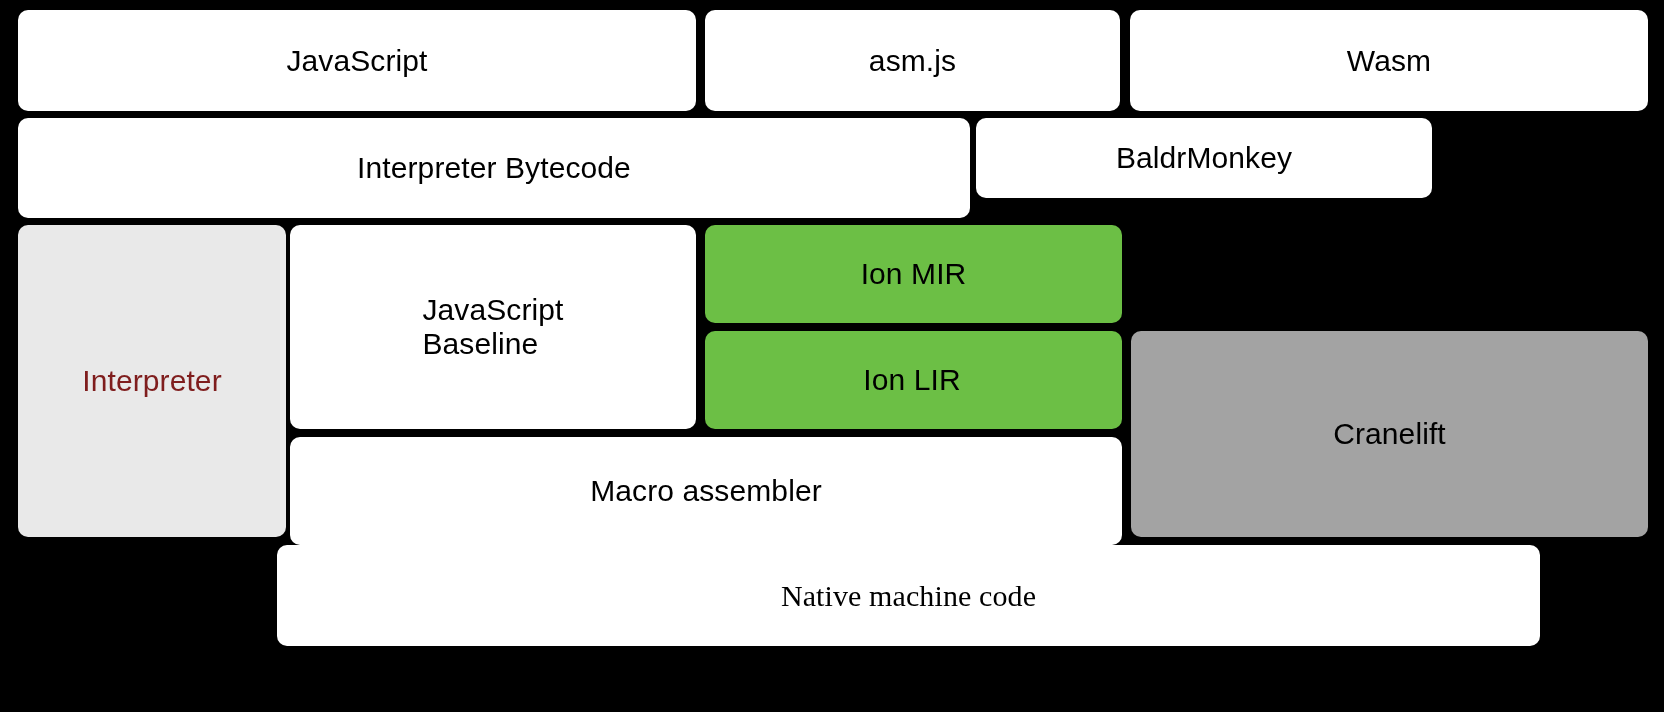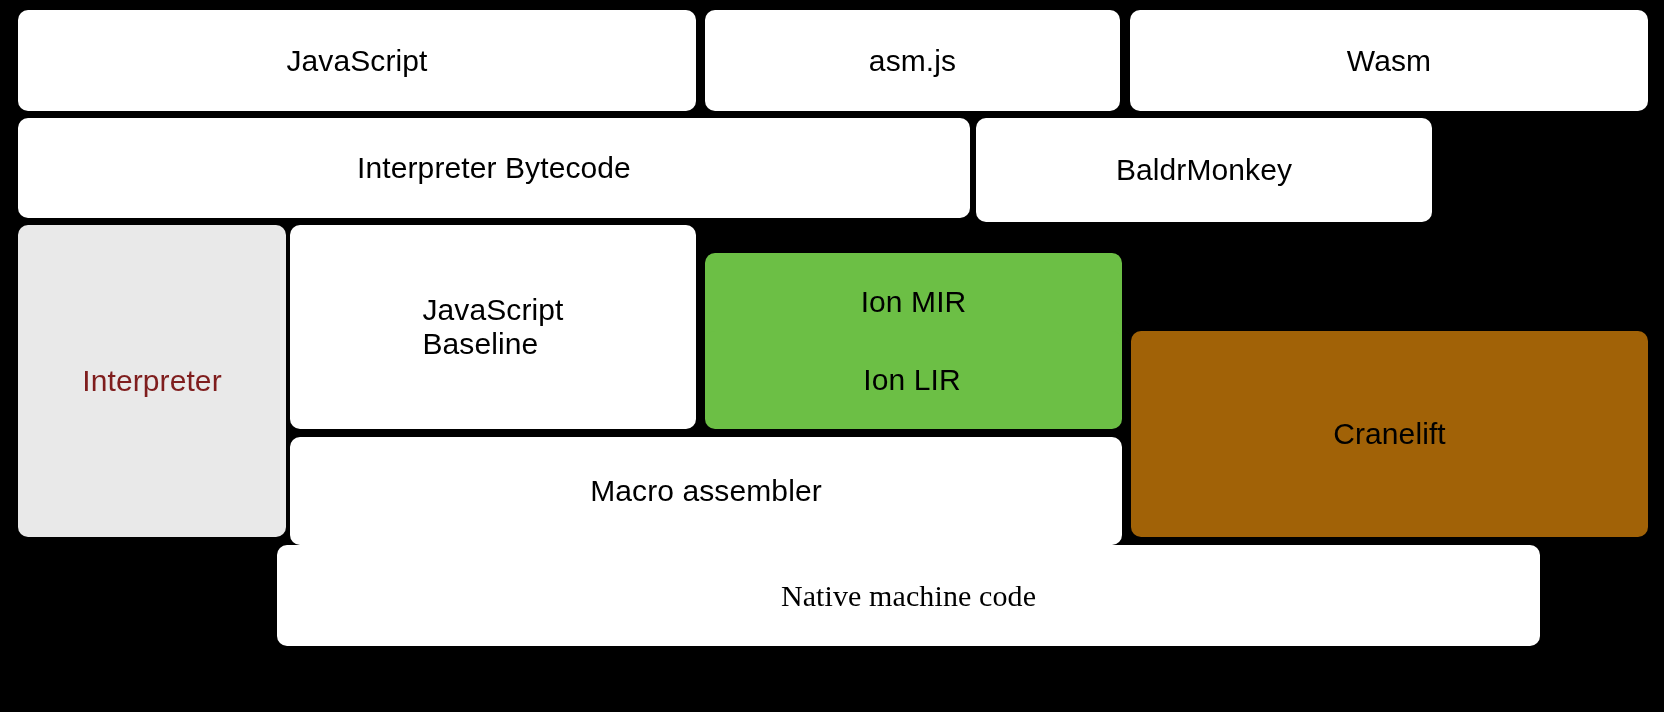--- a/index.html
+++ b/index.html
@@ -31,32 +31,32 @@
     font-size: 30px;
     line-height: 1.12;
     font-weight: 400;
     letter-spacing: 0.1px;
     white-space: pre-line;
     padding: 0 10px;
   }
   .fill-white { background: #ffffff; }
   .fill-gray  { background: #e9e9e9; }
   .fill-green { background: #6cbf45; }
-  .fill-pink  { background: #a16207; }
+  .fill-pink  { background: #a3a3a3; }
 </style>
 </head>
 <body>
 
 <div id="stack-diagram" style="background: rgb(0, 0, 0);">
     <div class="node fill-white" style="left: 18px; top: 10px; width: 678px; height: 101px; color: rgb(0, 0, 0);">JavaScript</div>
     <div class="node fill-white" style="left: 705px; top: 10px; width: 415px; height: 101px; color: rgb(0, 0, 0);">asm.js</div>
     <div class="node fill-white" style="left: 1130px; top: 10px; width: 518px; height: 101px; color: rgb(0, 0, 0);">Wasm</div>
     <div class="node fill-white" style="left: 18px; top: 118px; width: 952px; height: 100px; color: rgb(0, 0, 0);">Interpreter Bytecode</div>
-    <div class="node fill-white" style="left: 976px; top: 118px; width: 456px; height: 104px; color: rgb(0, 0, 0);">BaldrMonkey</div>
+    <div class="node fill-white" style="left: 976px; top: 118px; width: 456px; height: 80px; color: rgb(0, 0, 0);">BaldrMonkey</div>
     <div class="node fill-gray" style="left: 18px; top: 225px; width: 268px; height: 312px; color: #7f1d1d;">Interpreter</div>
     <div class="node fill-white" style="left: 290px; top: 225px; width: 406px; height: 204px; color: rgb(0, 0, 0);">JavaScript
 Baseline</div>
-    <div class="node fill-green" style="left: 705px; top: 225px; width: 417px; height: 98px; color: rgb(0, 0, 0); margin-top: 28px;">Ion MIR</div>
+    <div class="node fill-green" style="left: 705px; top: 225px; width: 417px; height: 98px; color: rgb(0, 0, 0);">Ion MIR</div>
     <div class="node fill-green" style="left: 705px; top: 331px; width: 417px; height: 98px; color: rgb(0, 0, 0); padding-left: 7px;">Ion LIR</div>
     <div class="node fill-white" style="left: 290px; top: 437px; width: 832px; height: 108px; color: rgb(0, 0, 0);">Macro assembler</div>
     <div class="node fill-pink" style="left: 1131px; top: 331px; width: 517px; height: 206px; color: rgb(0, 0, 0);">Cranelift</div>
     <div class="node fill-white" style="left: 277px; top: 545px; width: 1263px; height: 101px; color: rgb(0, 0, 0); font-family: Liberation Serif, serif;">Native machine code</div>
   </div>
 
 </body></html>

